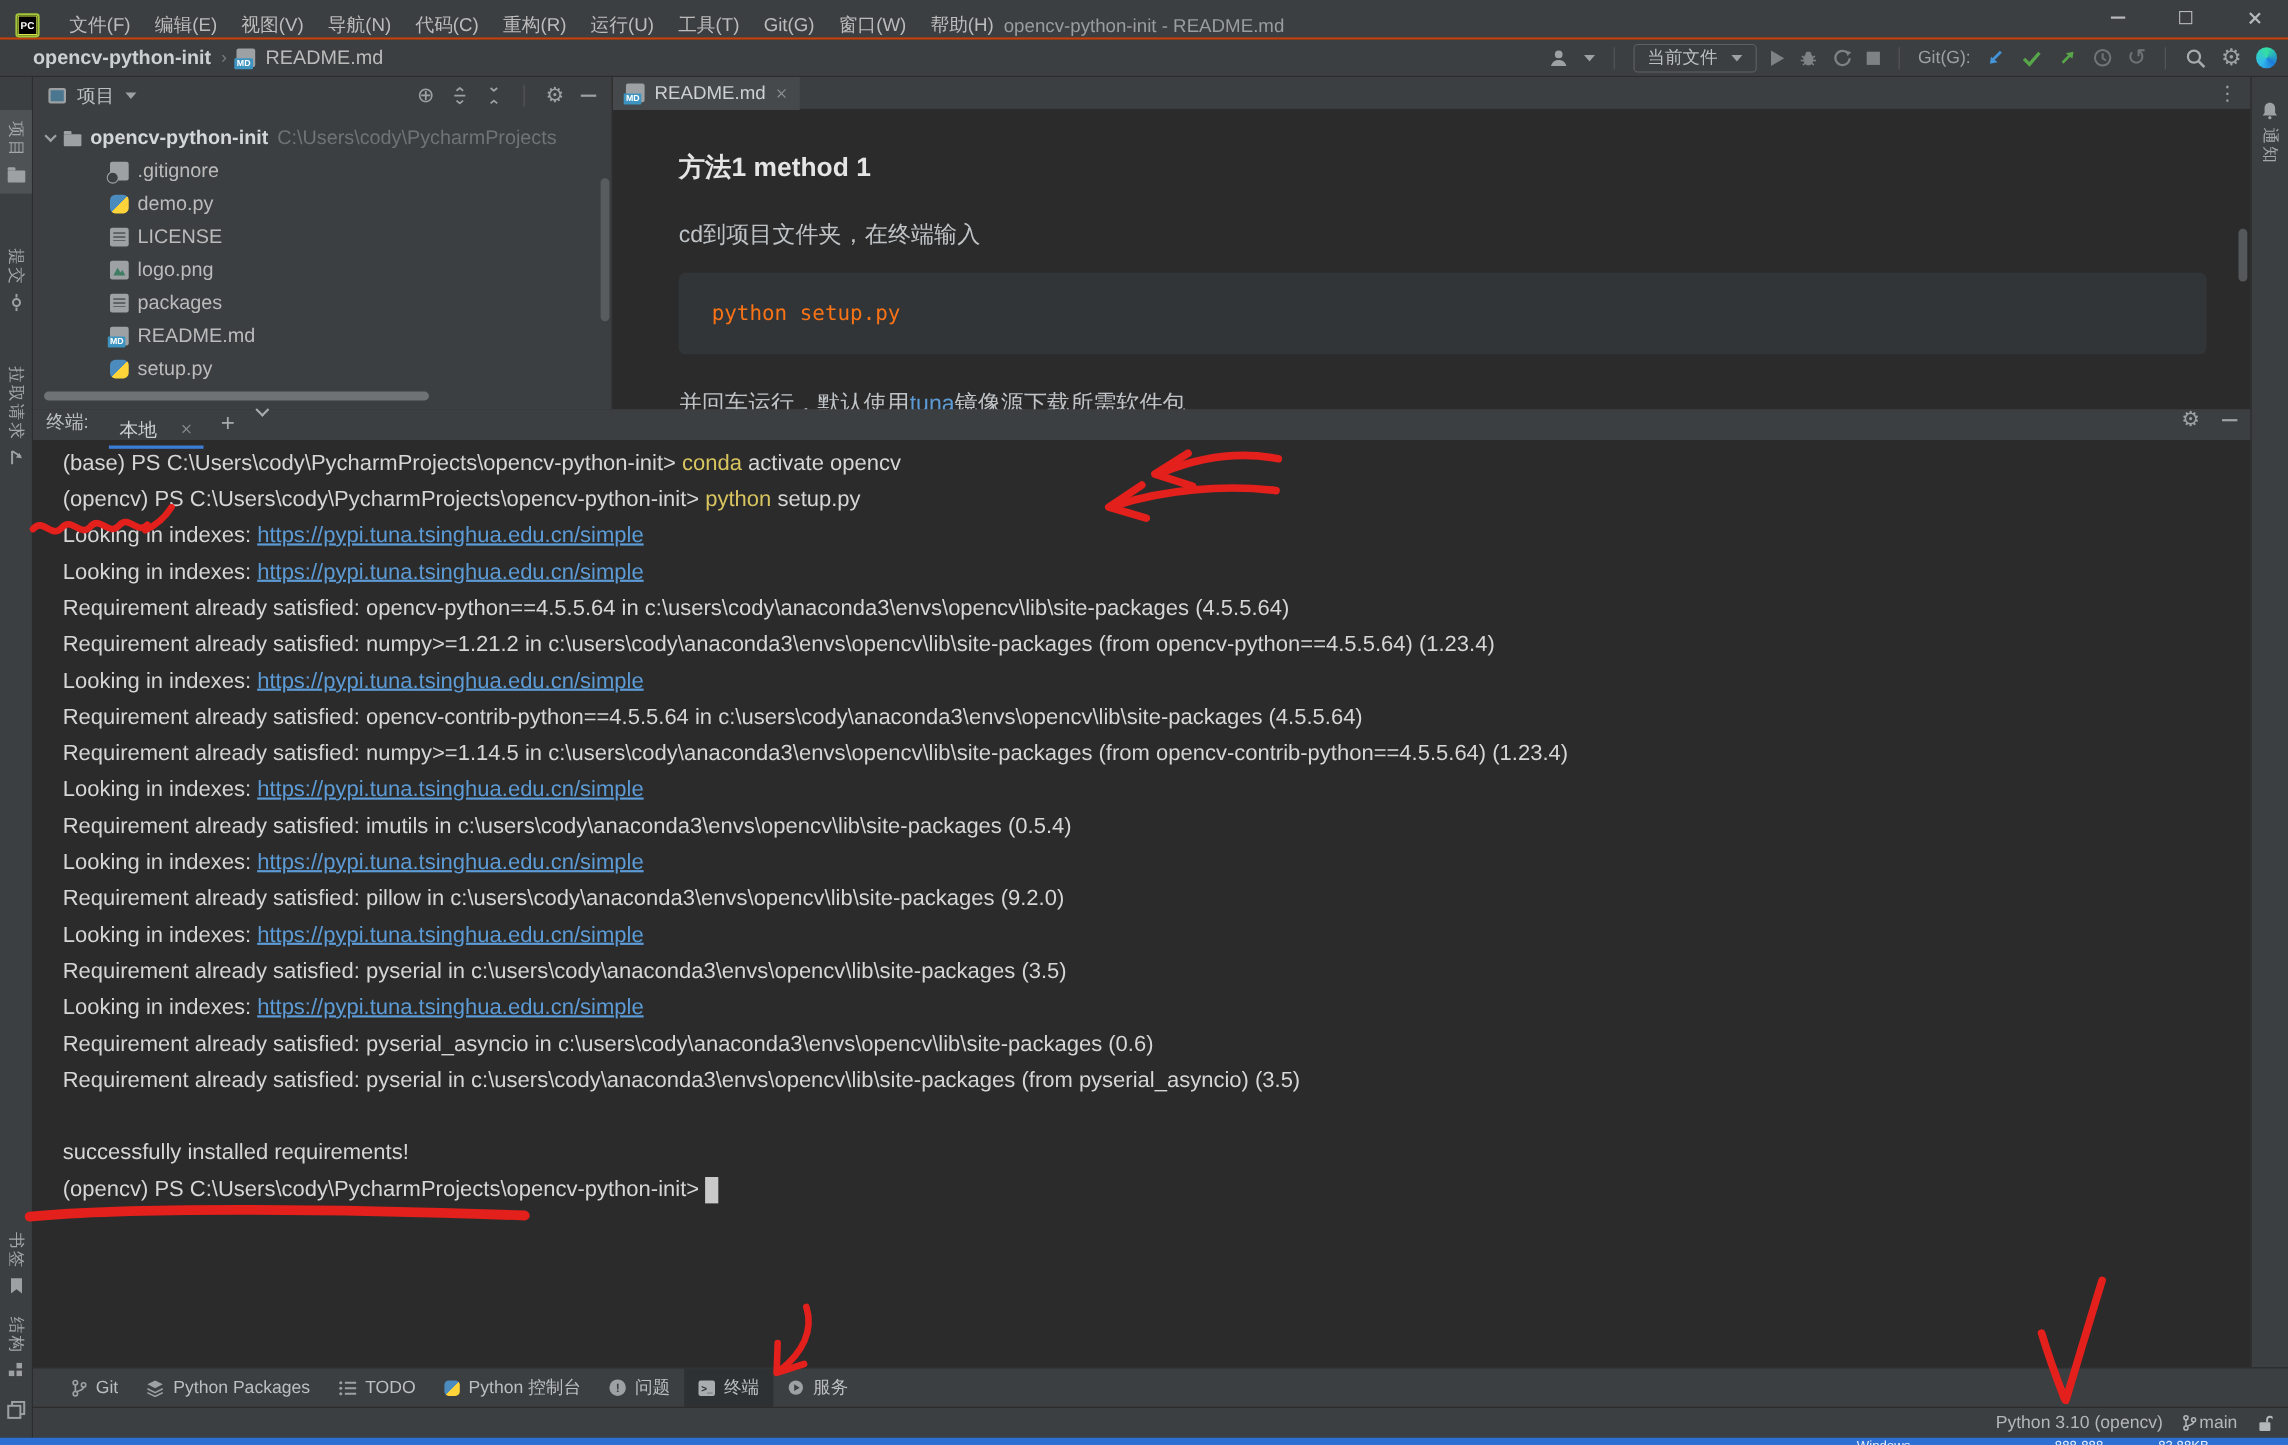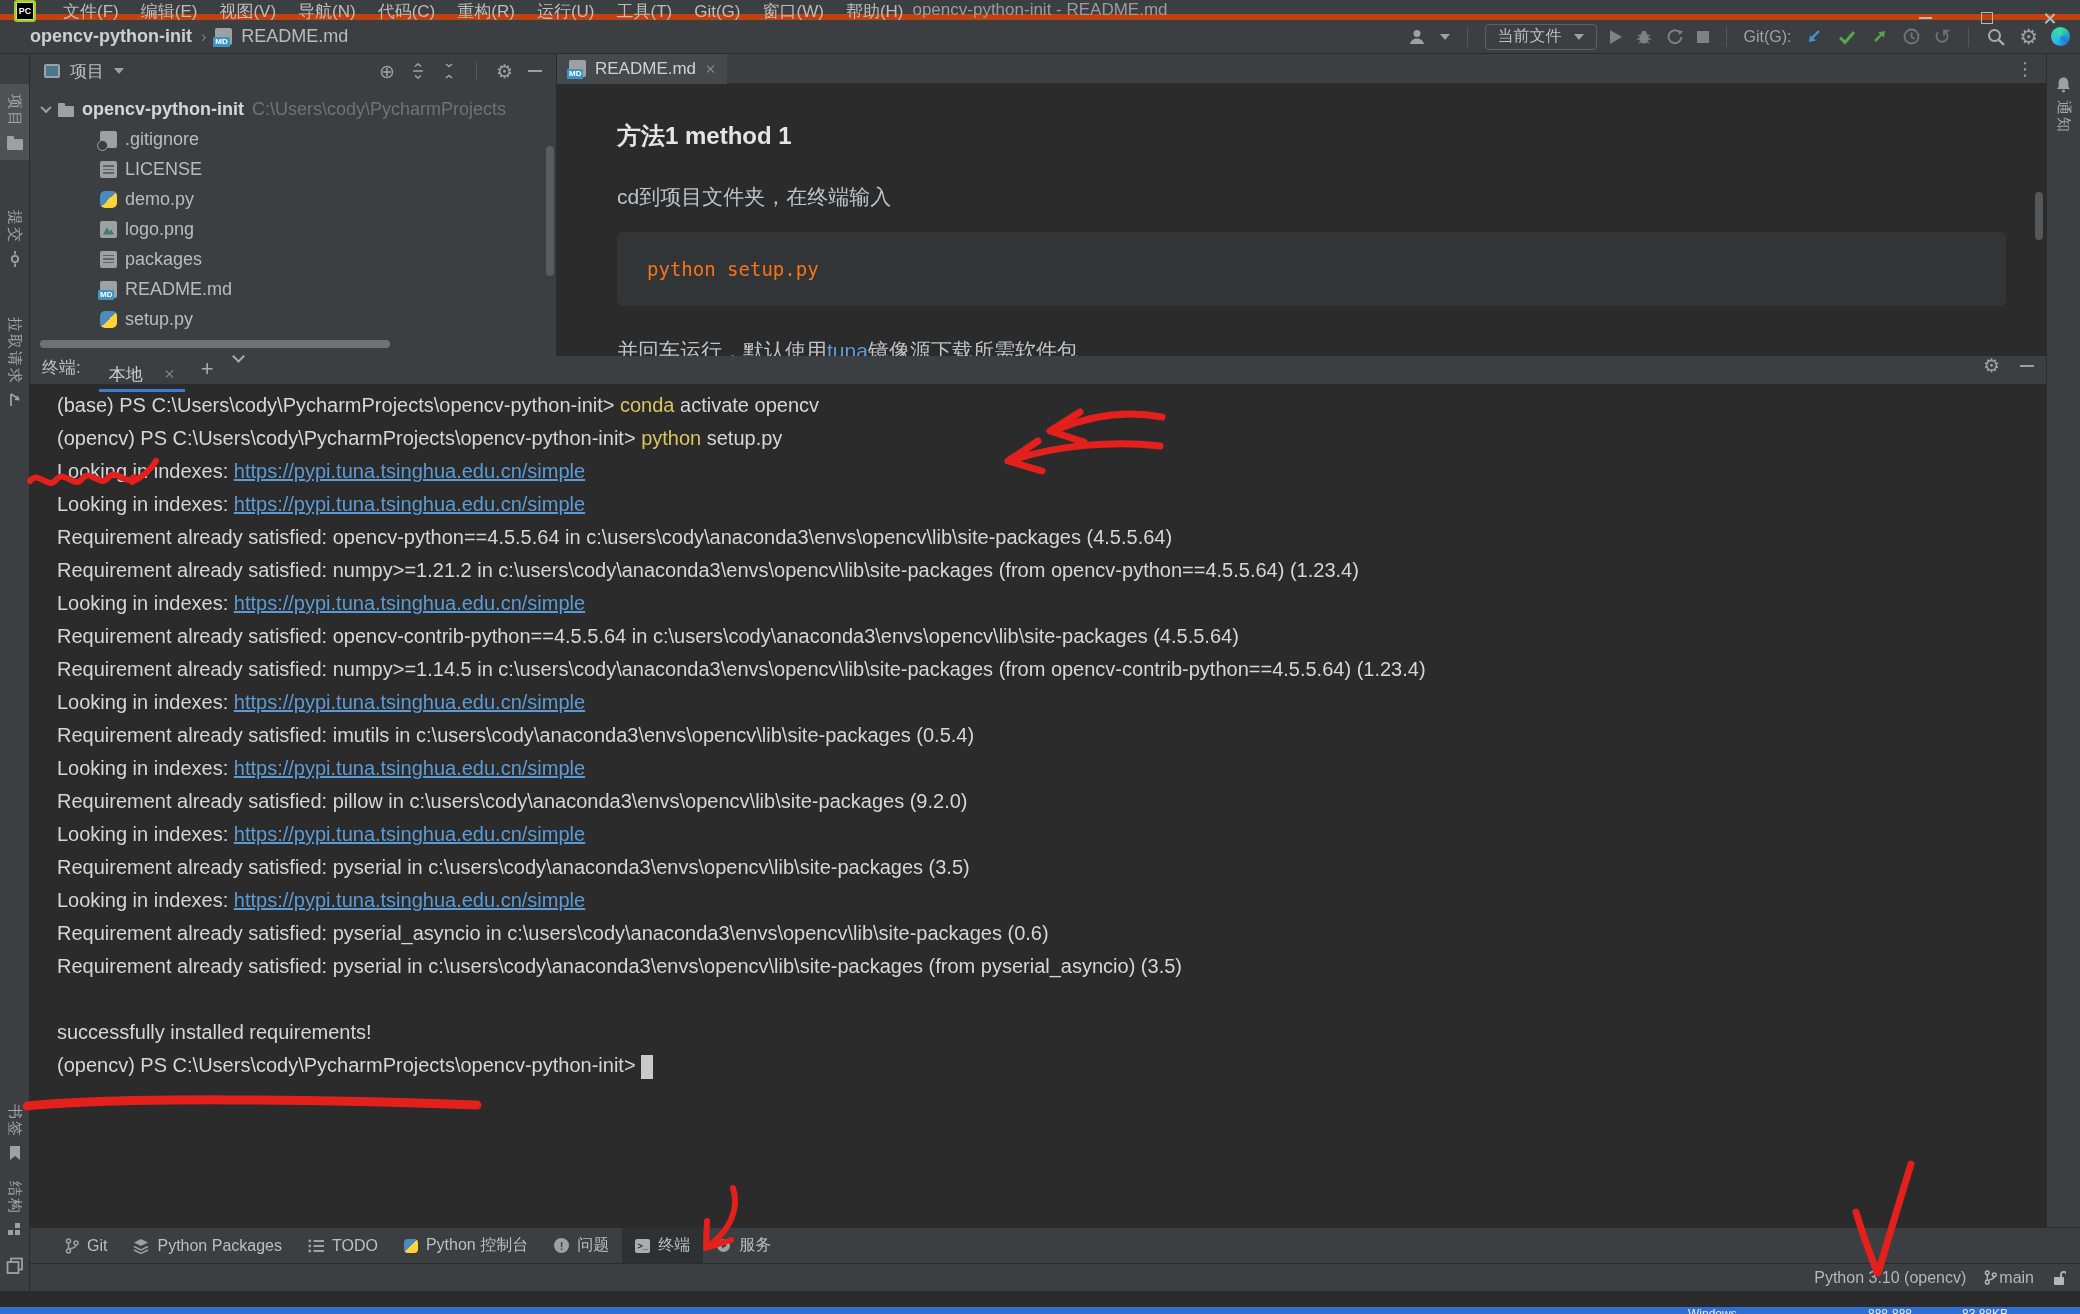--- a/index.html
+++ b/index.html
@@ -1,20 +1,20 @@
 <!DOCTYPE html>
 <html><head>
 <meta charset="utf-8">
 <style>
   * { box-sizing: border-box; margin: 0; padding: 0; }
   html,body { width: 2080px; height: 1314px; overflow: hidden; }
   body { background:#2b2b2b; font-family:"Liberation Sans",sans-serif; color:#bbbbbb; position:relative; }
 
   
-  .titlebar { height:20px; background:#3c3f41; display:flex; align-items:flex-start; position:relative; border-bottom:6px solid #c2410c; }
+  .titlebar { height:36px; background:#3c3f41; display:flex; align-items:flex-end; position:relative; border-bottom:2px solid #c2410c; }
   .app-logo { width:22px; height:22px; margin:0 16px 0 14px; border-radius:3px; background:#000;
               border:2px solid #a4c639; box-shadow:0 0 0 1px #d9e44a inset; color:#fff; font-size:9px; font-weight:bold;
               display:flex; align-items:center; justify-content:center; }
   .menu-bar { display:flex; align-items:center; }
   .menu-item { padding:0 11px; font-size:17px; color:#bcbcbc; cursor:default; }
   .win-title { position:absolute; left:50%; transform:translateX(-50%); color:#9a9da0; font-size:17px; white-space:nowrap; }
   .win-controls { margin-left:auto; display:flex; align-items:center; }
   .win-btn { width:62px; height:36px; display:flex; align-items:center; justify-content:center; }
   .ic-min { width:13px; height:2px; background:#b7babc; }
   .ic-max { width:12px; height:12px; border:1.5px solid #b7babc; }
@@ -311,26 +311,26 @@
                 <span class="folder-ic"></span>
                 <span class="root-name">opencv-python-init</span>
                 <span class="root-path">C:\Users\cody\PycharmProjects</span>
               </div>
               <div>
                   <div class="tree-row tree-child">
                     <span class="fi fi-ignored"></span>
                     <span>.gitignore</span>
                   </div>
                   <div class="tree-row tree-child">
+                    <span class="fi fi-py"></span>
+                    <span>demo.py</span>
+                  </div>
+                  <div class="tree-row tree-child">
                     <span class="fi fi-txt"></span>
                     <span>LICENSE</span>
-                  </div>
-                  <div class="tree-row tree-child">
-                    <span class="fi fi-py"></span>
-                    <span>demo.py</span>
                   </div>
                   <div class="tree-row tree-child">
                     <span class="fi fi-img"></span>
                     <span>logo.png</span>
                   </div>
                   <div class="tree-row tree-child">
                     <span class="fi fi-txt"></span>
                     <span>packages</span>
                   </div>
                   <div class="tree-row tree-child">

